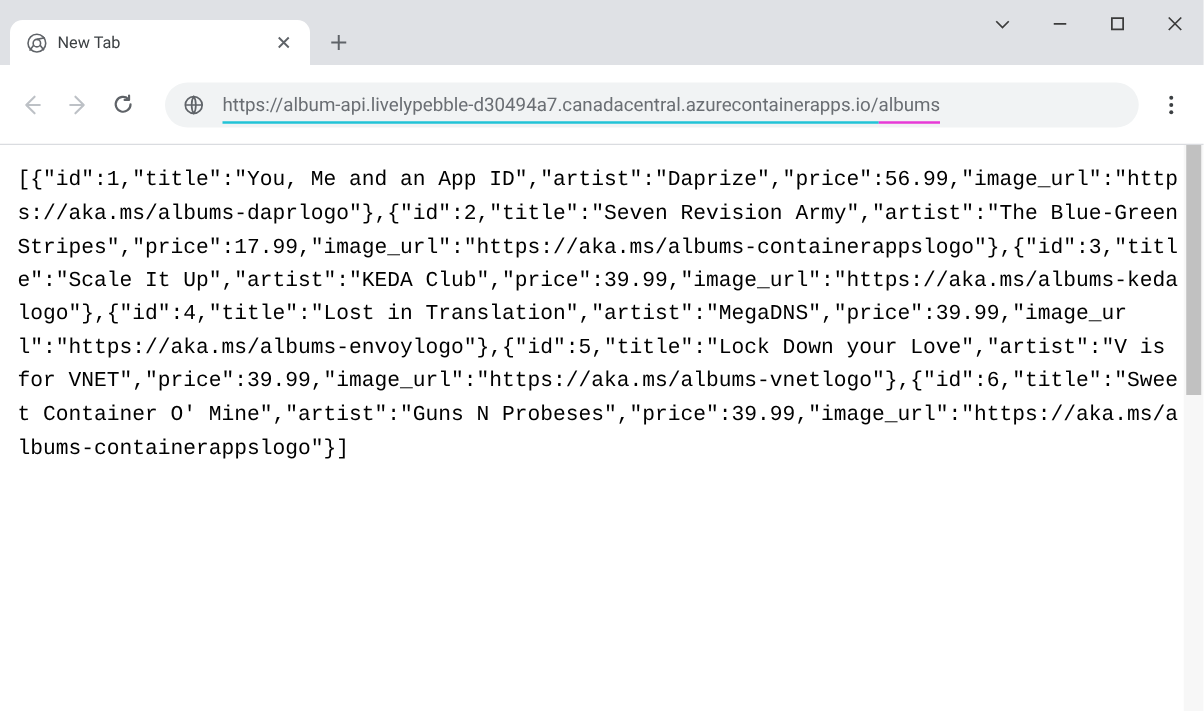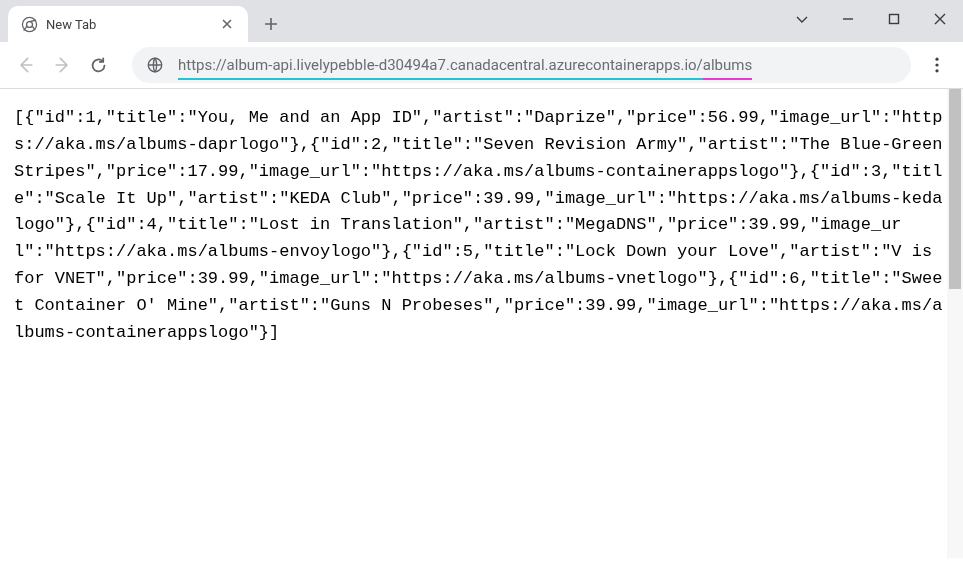--- a/index.html
+++ b/index.html
@@ -24,21 +24,21 @@
       width: 46px;
       height: 38px;
       display: flex;
       align-items: center;
       justify-content: center;
       color: #3b3b3b;
     }
     .wc-btn svg { stroke: currentColor; }
     .tab-strip {
       background: #dfe1e5;
-      height: 42px;
+      height: 52px;
       display: flex;
       align-items: flex-end;
       padding-left: 8px;
     }
     .tab {
       background: #fff;
       height: 36px;
       display: flex;
       align-items: center;
       padding: 0 12px;
@@ -71,21 +71,21 @@
       display: inline-flex;
       align-items: center;
       justify-content: center;
       margin-left: 8px;
       margin-bottom: 3px;
       border-radius: 50%;
       color: #5f6368;
     }
     .toolbar {
       background: #fff;
-      height: 47px;
+      height: 64px;
       display: flex;
       align-items: center;
       padding: 0 8px;
       border-bottom: 1px solid #dadce0;
     }
     .nav-btn {
       width: 36px; height: 36px;
       border-radius: 50%;
       display: flex;
       align-items: center;

